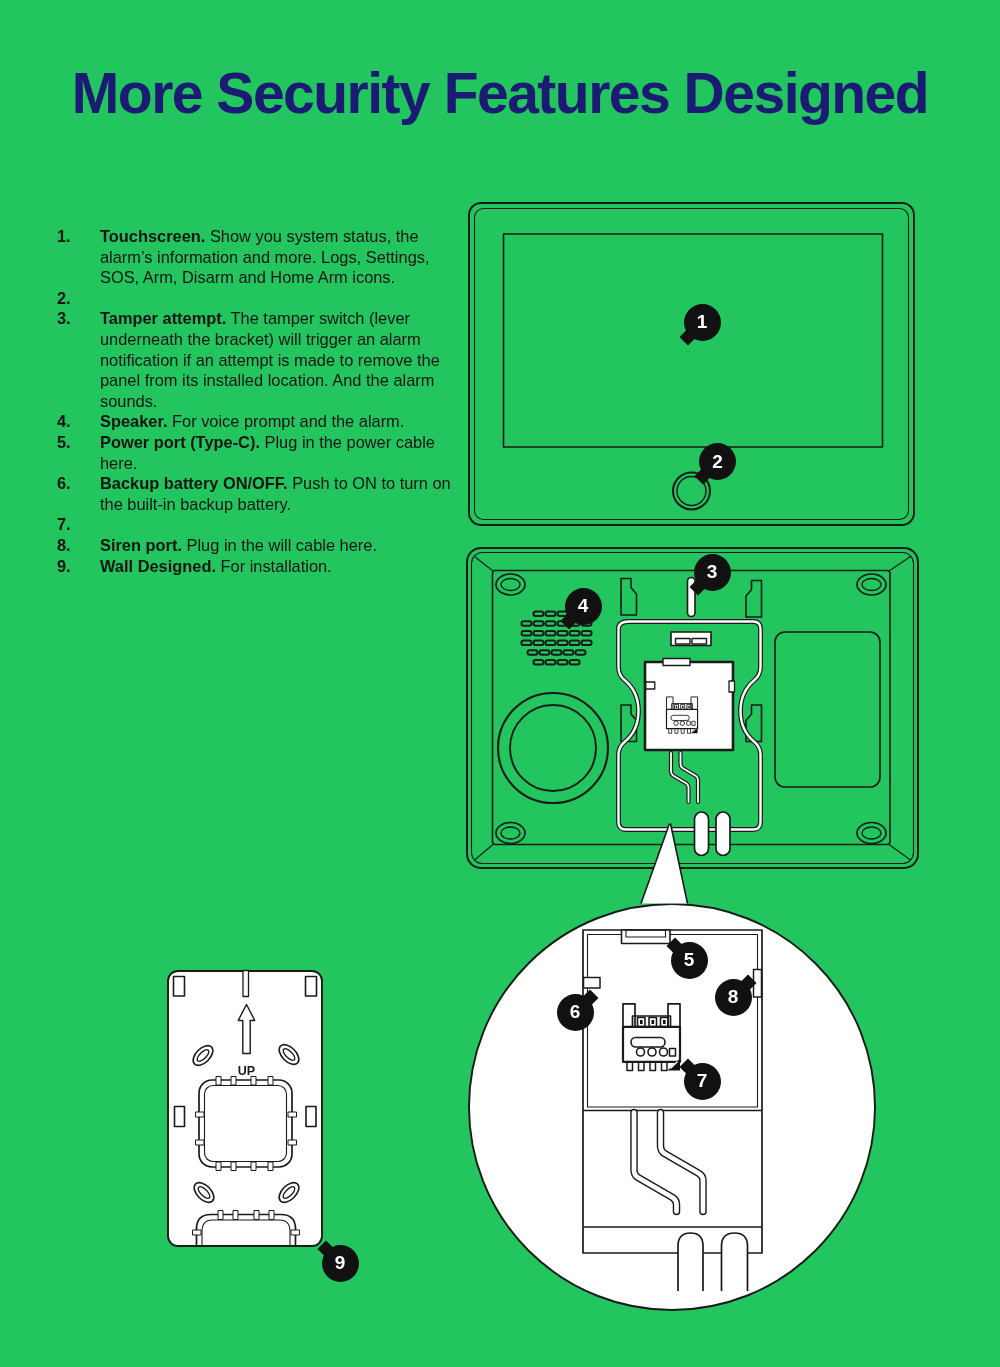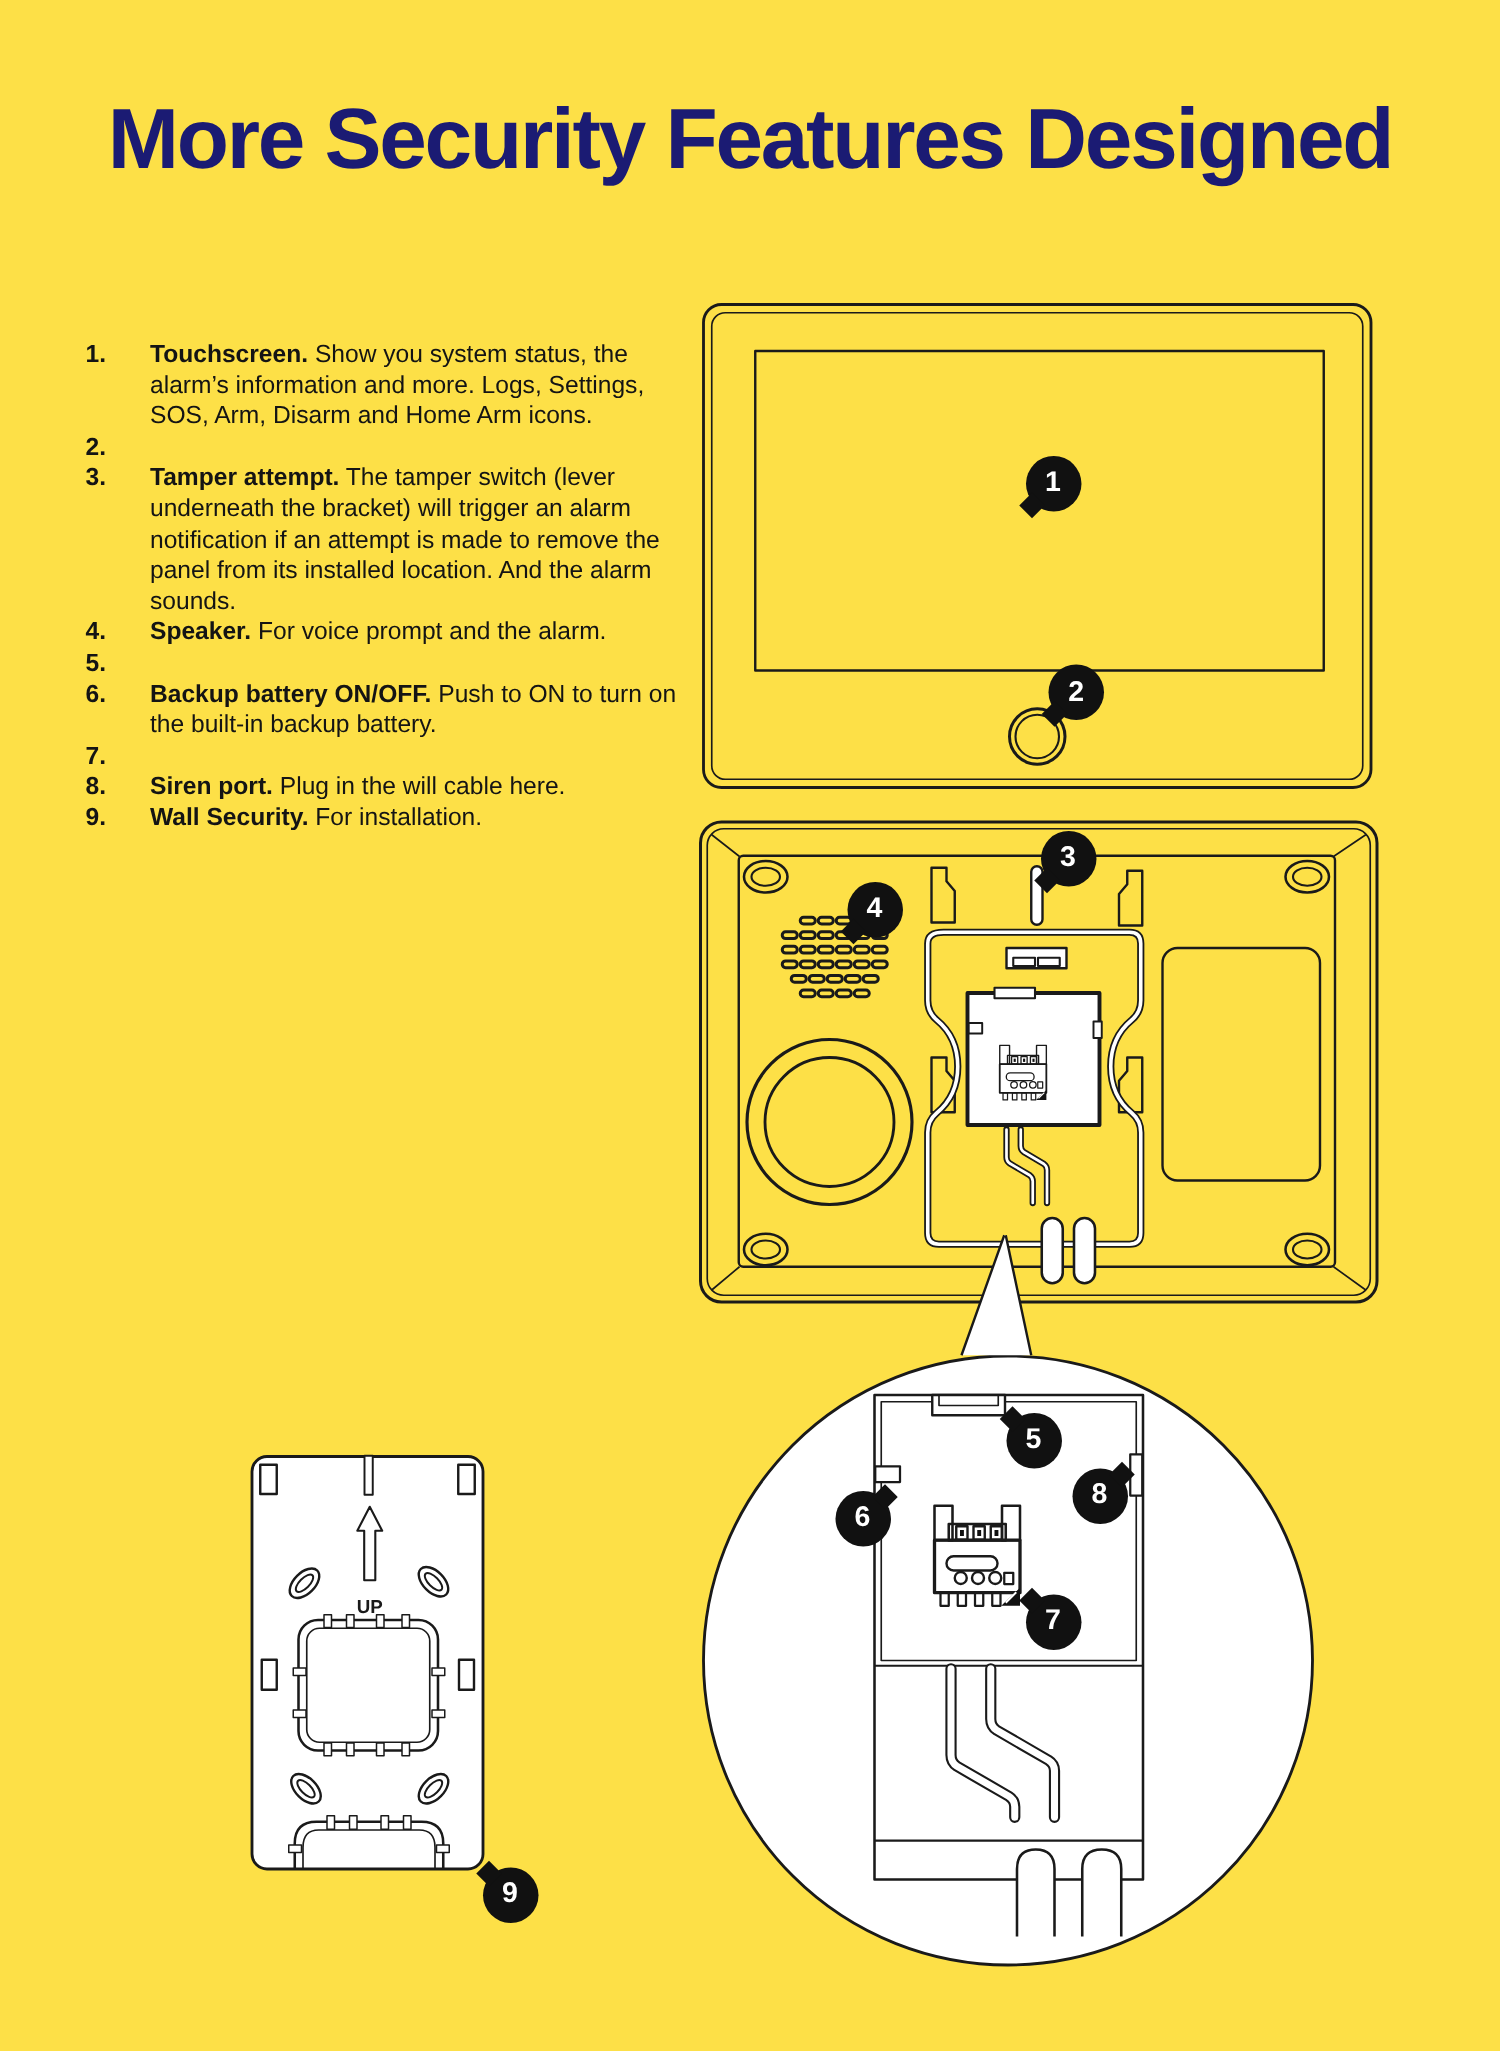--- a/index.html
+++ b/index.html
@@ -1,16 +1,16 @@
 <!DOCTYPE html>
 <html><head>
 <meta charset="utf-8">
 <style>
   html,body{margin:0;padding:0;background:#fff;}
-  .page{position:relative;width:1000px;height:1367px;background:#fde047;overflow:hidden;
+  .page{position:relative;width:1000px;height:1367px;background:#22c55e;overflow:hidden;
         font-family:"Liberation Sans",sans-serif;color:#111;}
   .title{position:absolute;top:60px;left:0;width:100%;margin:0;text-align:center;
          font-size:57px;font-weight:700;letter-spacing:-1.5px;color:#1b1b73;
          font-family:"Liberation Sans",sans-serif;}
   .features{position:absolute;left:57px;top:226px;width:404px;
             font-size:16.4px;line-height:20.6px;color:#141414;}
   .item{display:flex;}
   .item .num{width:43px;flex:none;font-weight:700;}
   .item .body{flex:1;}
   .item .label{font-weight:700;}
@@ -42,35 +42,36 @@
     <div class="item">
       <span class="num">3.</span>
       <span class="body"><span class="label">Tamper attempt.</span> <span>The tamper switch (lever underneath the bracket) will trigger an alarm notification if an attempt is made to remove the panel from its installed location. And the alarm sounds.</span></span>
     </div>
     <div class="item">
       <span class="num">4.</span>
       <span class="body"><span class="label">Speaker.</span> <span>For voice prompt and the alarm.</span></span>
     </div>
     <div class="item">
       <span class="num">5.</span>
+      <span class="body"><span class="label">Power port (Type-C).</span> <span>Plug in the power cable here.</span></span>
     </div>
     <div class="item">
       <span class="num">6.</span>
       <span class="body"><span class="label">Backup battery ON/OFF.</span> <span>Push to ON to turn on the built-in backup battery.</span></span>
     </div>
     <div class="item">
       <span class="num">7.</span>
     </div>
     <div class="item">
       <span class="num">8.</span>
       <span class="body"><span class="label">Siren port.</span> <span>Plug in the will cable here.</span></span>
     </div>
     <div class="item">
       <span class="num">9.</span>
-      <span class="body"><span class="label">Wall Security.</span> <span>For installation.</span></span>
+      <span class="body"><span class="label">Wall Designed.</span> <span>For installation.</span></span>
     </div>
   </div>
 
   <svg class="diagrams" width="1000" height="1367" viewBox="0 0 1000 1367" stroke="#1a1a1a" fill="none" stroke-width="1.5" stroke-linejoin="round">
     <defs>
       <rect id="gp" width="10" height="4.5" rx="2.2"></rect>
       <path id="hookL" d="M621,578.5 v36.5 h15.5 v-21 l-5.5,-6.5 v-9 z"></path>
       <path id="hookR" d="M761.5,580.5 v36.5 h-15.5 v-21 l5.5,-6.5 v-9 z"></path>
       <path id="recessP" d="M629,621.5 H753 Q760.5,621.5 760.5,629 V667 Q760.5,675 754.5,680 Q740.5,691.5 740.5,711 Q740.5,730.5 754.5,742 Q760.5,747 760.5,755 V822 Q760.5,829.5 753,829.5 H626 Q618.5,829.5 618.5,822 V755 Q618.5,747 624.5,742 Q638.5,730.5 638.5,711 Q638.5,691.5 624.5,680 Q618.5,675 618.5,667 V629 Q618.5,621.5 629,621.5 Z"></path>
       <path id="mgA" d="M671,753 V771.5 Q671,774 673,775.5 L686.5,783.5 Q688.5,785 688.5,787.5 V802"></path>

